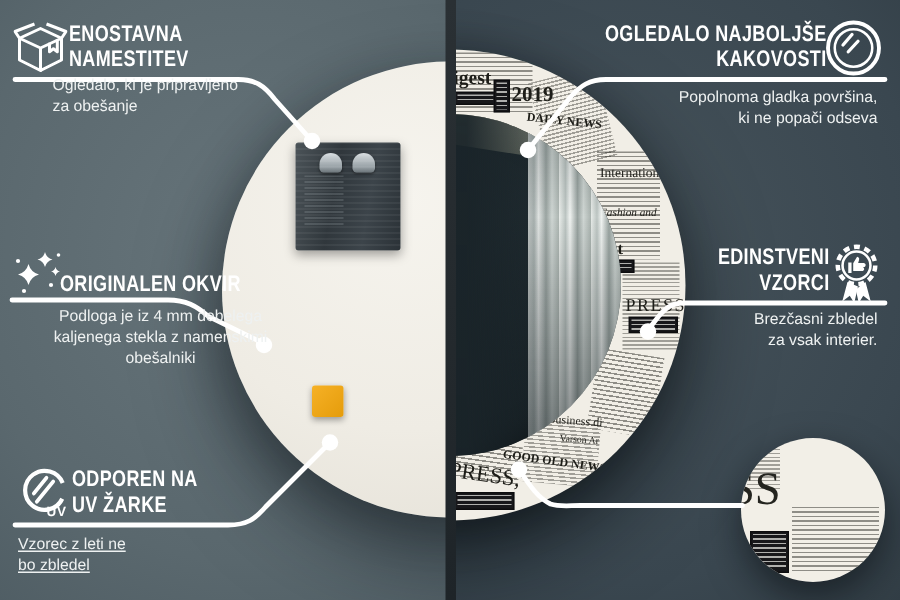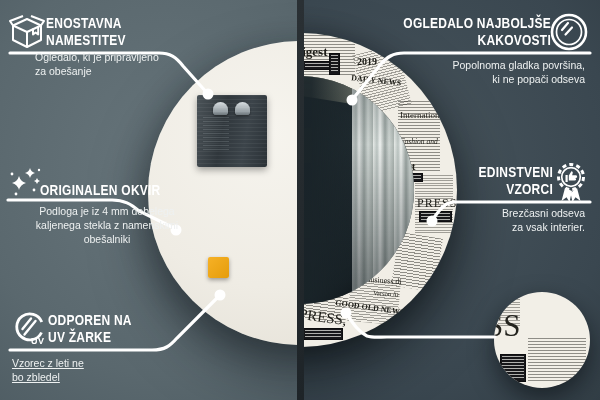--- a/index.html
+++ b/index.html
@@ -103,21 +103,21 @@
           <i></i>
         </div>
       <div class="np-dark" style="left:276px;top:178px;width:33px;height:11px;">
           <i></i>
         </div>
       <div class="np-dark" style="left:160px;top:295px;width:40px;height:12px;">
           <i></i>
         </div>
 
       <span class="np" style="left:152px;top:12px;font-size:13px;font-weight:700;">digest</span>
-      <span class="np" style="left:198px;top:24px;font-size:10px;font-weight:700;padding-left:16px;">2019</span>
+      <span class="np" style="left:198px;top:24px;font-size:14px;font-weight:700;">2019</span>
       <span class="np" style="left:208px;top:44px;font-size:8px;font-weight:700;transform:rotate(6deg);">DAILY NEWS</span>
       <span class="np" style="left:257px;top:78px;font-size:9px;">International</span>
       <span class="np" style="left:257px;top:105px;font-size:7.5px;font-style:italic;">Fashion and</span>
       <span class="np" style="left:254px;top:128px;font-size:11px;font-weight:700;">gest</span>
       <span class="np" style="left:274px;top:164px;font-size:12px;letter-spacing:1px;">PRESS</span>
       <span class="np" style="left:222px;top:244px;font-size:8px;transform:rotate(4deg);">Business di</span>
       <span class="np" style="left:230px;top:258px;font-size:6.5px;transform:rotate(4deg);">Varson Ar</span>
       <span class="np" style="left:192px;top:271px;font-size:8px;font-weight:700;transform:rotate(8deg);">GOOD OLD NEWS</span>
       <span class="np" style="left:156px;top:277px;font-size:15px;transform:rotate(8deg);">PRESS,</span>
     </div>
@@ -206,21 +206,21 @@
   <div class="callout t-right" style="right:0;top:0;">
     <svg class="icon" style="right:11px;top:161px;" width="36" height="44" viewBox="0 0 36 44">
       <circle cx="18" cy="16" r="12.5" fill="none" stroke="#fff" stroke-width="3" stroke-dasharray="4 3.1"></circle>
       <circle cx="18" cy="16" r="9.3" fill="none" stroke="#fff" stroke-width="1.7"></circle>
       <path d="M12.5 21 v-7 h2.2 v7 Z M15.8 14.5 l2.6-4.3 c1.3.2 1.6 1.1 1.3 2.1 l-.6 2 h3.6 c1.9 0 1.9 2.8 0 2.8 h-.5 c1.5.6 1.1 2.5-.5 2.5 h-5.9 Z" fill="#fff"></path>
       <path d="M12 27 L8.5 40 L13.5 36.2 L16.5 41 L19 30 Z" fill="#fff"></path>
       <path d="M24 27 L27.5 40 L22.5 36.2 L19.5 41 L17.5 32 Z" fill="#fff"></path>
     </svg>
     <div class="c-title" style="position:absolute;right:47px;top:164px;width:150px;">EDINSTVENI
 VZORCI</div>
-    <div class="c-desc" style="position:absolute;right:15px;top:207px;width:160px;">Brezčasni odseva
+    <div class="c-desc" style="position:absolute;right:15px;top:207px;width:160px;">Brezčasni zbledel
 za vsak interier.</div>
   </div>
 
   <div class="callout t-left" style="left:0;top:0;">
     <svg class="icon" style="left:11px;top:310px;" width="38" height="38" viewBox="0 0 38 38" fill="none" stroke="#fff">
       <path d="M30.5 22.5 A13 13 0 1 1 30.8 12" stroke-width="2.8"></path>
       <path d="M11.5 19 L20 8.5" stroke-width="2.4" stroke-linecap="round"></path>
       <path d="M13.5 24.5 L24.5 11" stroke-width="2.4" stroke-linecap="round"></path>
     </svg>
     <span class="uv-label" style="left:31px;top:336px;">UV</span>

